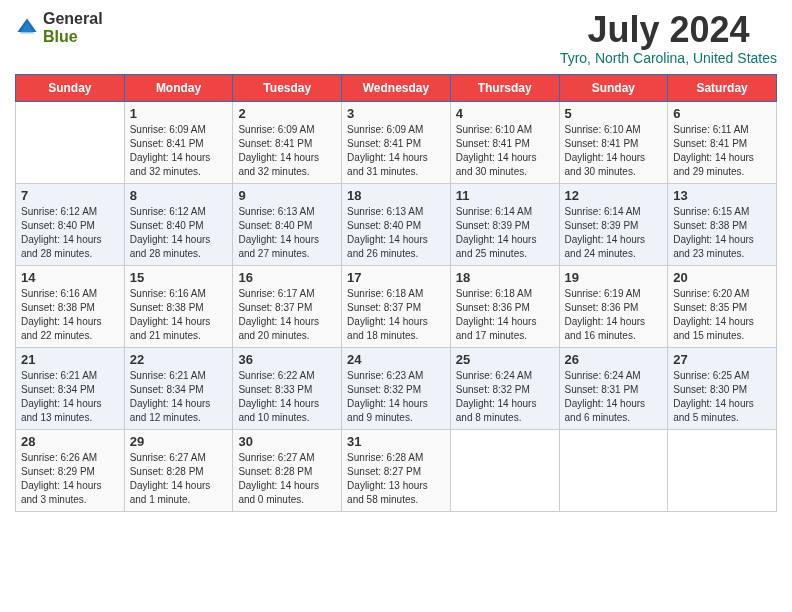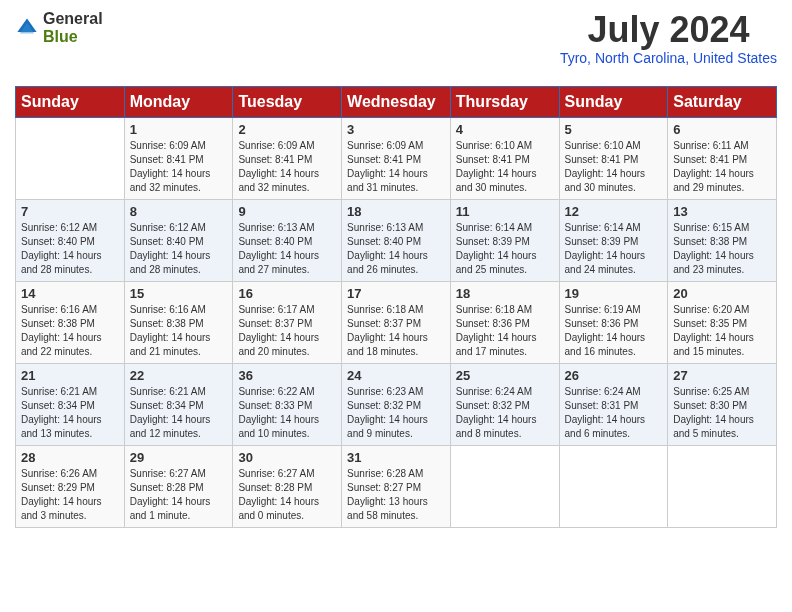--- a/index.html
+++ b/index.html
@@ -7,21 +7,21 @@
       font-family: Arial, sans-serif;
       background: #fff;
       width: 792px;
       min-height: 612px;
       padding: 10px 15px;
     }
     .header {
       display: flex;
       justify-content: space-between;
       align-items: flex-start;
-      margin-bottom: 20px;
+      margin-bottom: 8px;
     }
     .logo {
       display: flex;
       align-items: center;
       gap: 4px;
     }
     .logo-text {
       display: flex;
       flex-direction: column;
       font-size: 16px;
@@ -38,34 +38,34 @@
       text-align: center;
     }
     .month-title {
       font-size: 36px;
       font-weight: bold;
       color: #333;
       line-height: 1.1;
     }
     .location {
       font-size: 14px;
-      color: #1d4ed8;
+      color: #0f766e;
     }
     table {
       width: 100%;
       border-collapse: collapse;
       table-layout: fixed;
     }
     thead tr th {
-      background-color: #b91c1c;
+      background-color: #ef4444;
       color: #fff;
-      font-size: 16px;
+      font-size: 12px;
       font-weight: bold;
       padding: 6px 5px;
-      text-align: left;
+      text-align: center;
       border: 1px solid #2a6db5;
     }
     tbody tr td {
       border: 1px solid #ccc;
       vertical-align: top;
       padding: 4px 5px;
       font-size: 10px;
       color: #333;
       height: 80px;
     }

